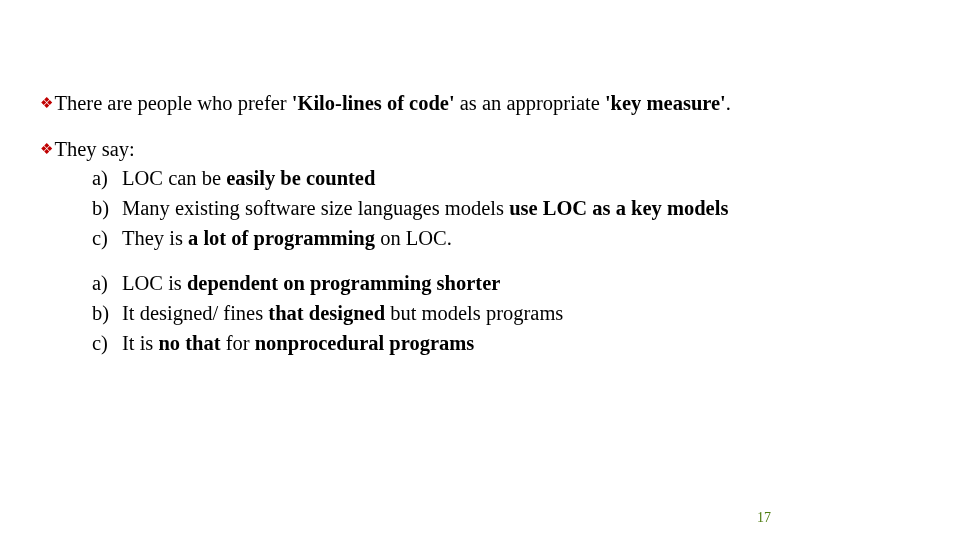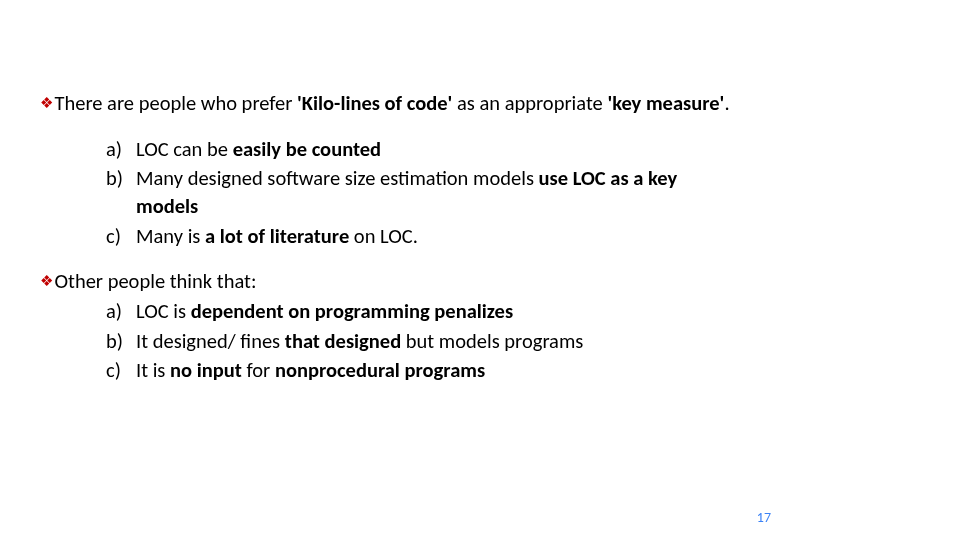--- a/index.html
+++ b/index.html
@@ -11,20 +11,21 @@
     font-family: Calibri, "Segoe UI", Arial, sans-serif;
     color: #000000;
     overflow: hidden;
   }
   .slide {
     position: relative;
     width: 795px;
     height: 540px;
     box-sizing: border-box;
     padding: 90px 40px 0 40px;
+    font-family: Liberation Serif, serif;
   }
   .block {
     margin-bottom: 18px;
     font-size: 20.5px;
     line-height: 1.35;
   }
   .diamond {
     color: #C00000;
     font-size: 15px;
     position: relative;
@@ -35,76 +36,76 @@
     display: block;
   }
   ol.sublist {
     margin: 2px 0 0 0;
     padding-left: 82px;
     list-style: none;
     counter-reset: li;
   }
   ol.sublist > li {
     counter-increment: li;
-    margin: 2px 14px;
+    margin: 2px 0;
     position: relative;
   }
   ol.sublist > li::before {
     content: counter(li, lower-alpha) ")";
     position: absolute;
     left: -30px;
     width: 26px;
     text-align: left;
   }
   .b { font-weight: 700; }
   .page-num {
     position: absolute;
     right: 24px;
     bottom: 14px;
     font-size: 14px;
-    color: #3b82f6;
+    color: #4d7c0f;
     margin-top: 37px;
   }
 </style>
 </head>
 <body>
 
 <div class="slide">
 
   <div class="block">
     <span class="lead-line">
       <span class="diamond">❖</span><span>There are people who prefer </span><span class="b">'Kilo-lines of code'</span><span> as an appropriate </span><span class="b">'key measure'</span><span>.</span>
     </span>
   </div>
 
   <div class="block">
+    <span class="lead-line">
+      <span class="diamond">❖</span><span>They say:</span>
+    </span>
     <ol class="sublist">
       <li>
         <span>LOC can be </span><span class="b">easily be counted</span><span></span>
       </li>
       <li>
-        <span>Many designed software size estimation models </span><span class="b">use LOC as a key models</span><span></span>
+        <span>Many existing software size languages models </span><span class="b">use LOC as a key models</span><span></span>
       </li>
       <li>
-        <span>Many is </span><span class="b">a lot of literature</span><span> on LOC.</span>
+        <span>They is </span><span class="b">a lot of programming</span><span> on LOC.</span>
       </li>
     </ol>
   </div>
 
   <div class="block">
-    <span class="lead-line">
-      <span class="diamond">❖</span><span>Other people think that:</span>
-    </span>
     <ol class="sublist">
       <li>
-        <span>LOC is </span><span class="b">dependent on programming penalizes</span><span></span>
+        <span>LOC is </span><span class="b">dependent on programming shorter</span><span></span>
       </li>
       <li>
         <span>It designed/ fines </span><span class="b">that designed</span><span> but models programs</span>
       </li>
       <li>
-        <span>It is </span><span class="b">no input</span><span> for </span><span class="b">nonprocedural programs</span><span></span>
+        <span>It is </span><span class="b">no that</span><span> for </span><span class="b">nonprocedural programs</span><span></span>
       </li>
     </ol>
   </div>
 
   <div class="page-num">17</div>
 </div>
 
 </body></html>

